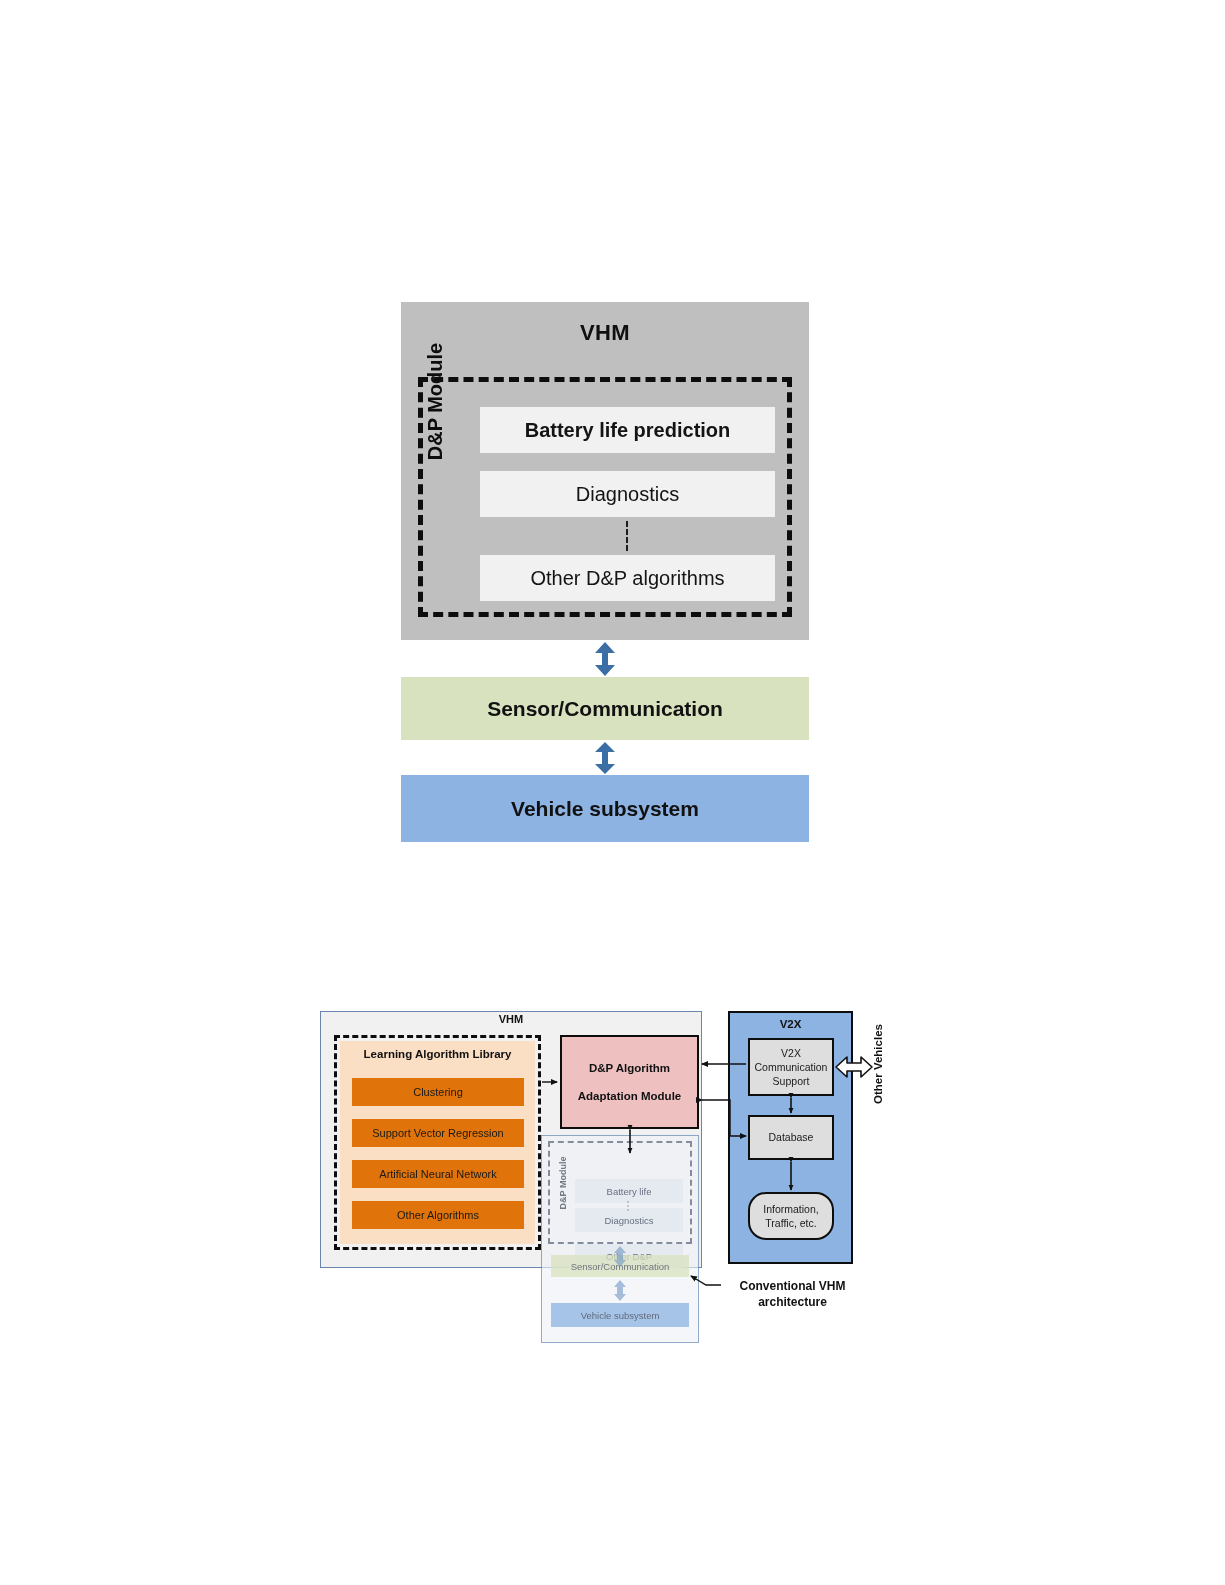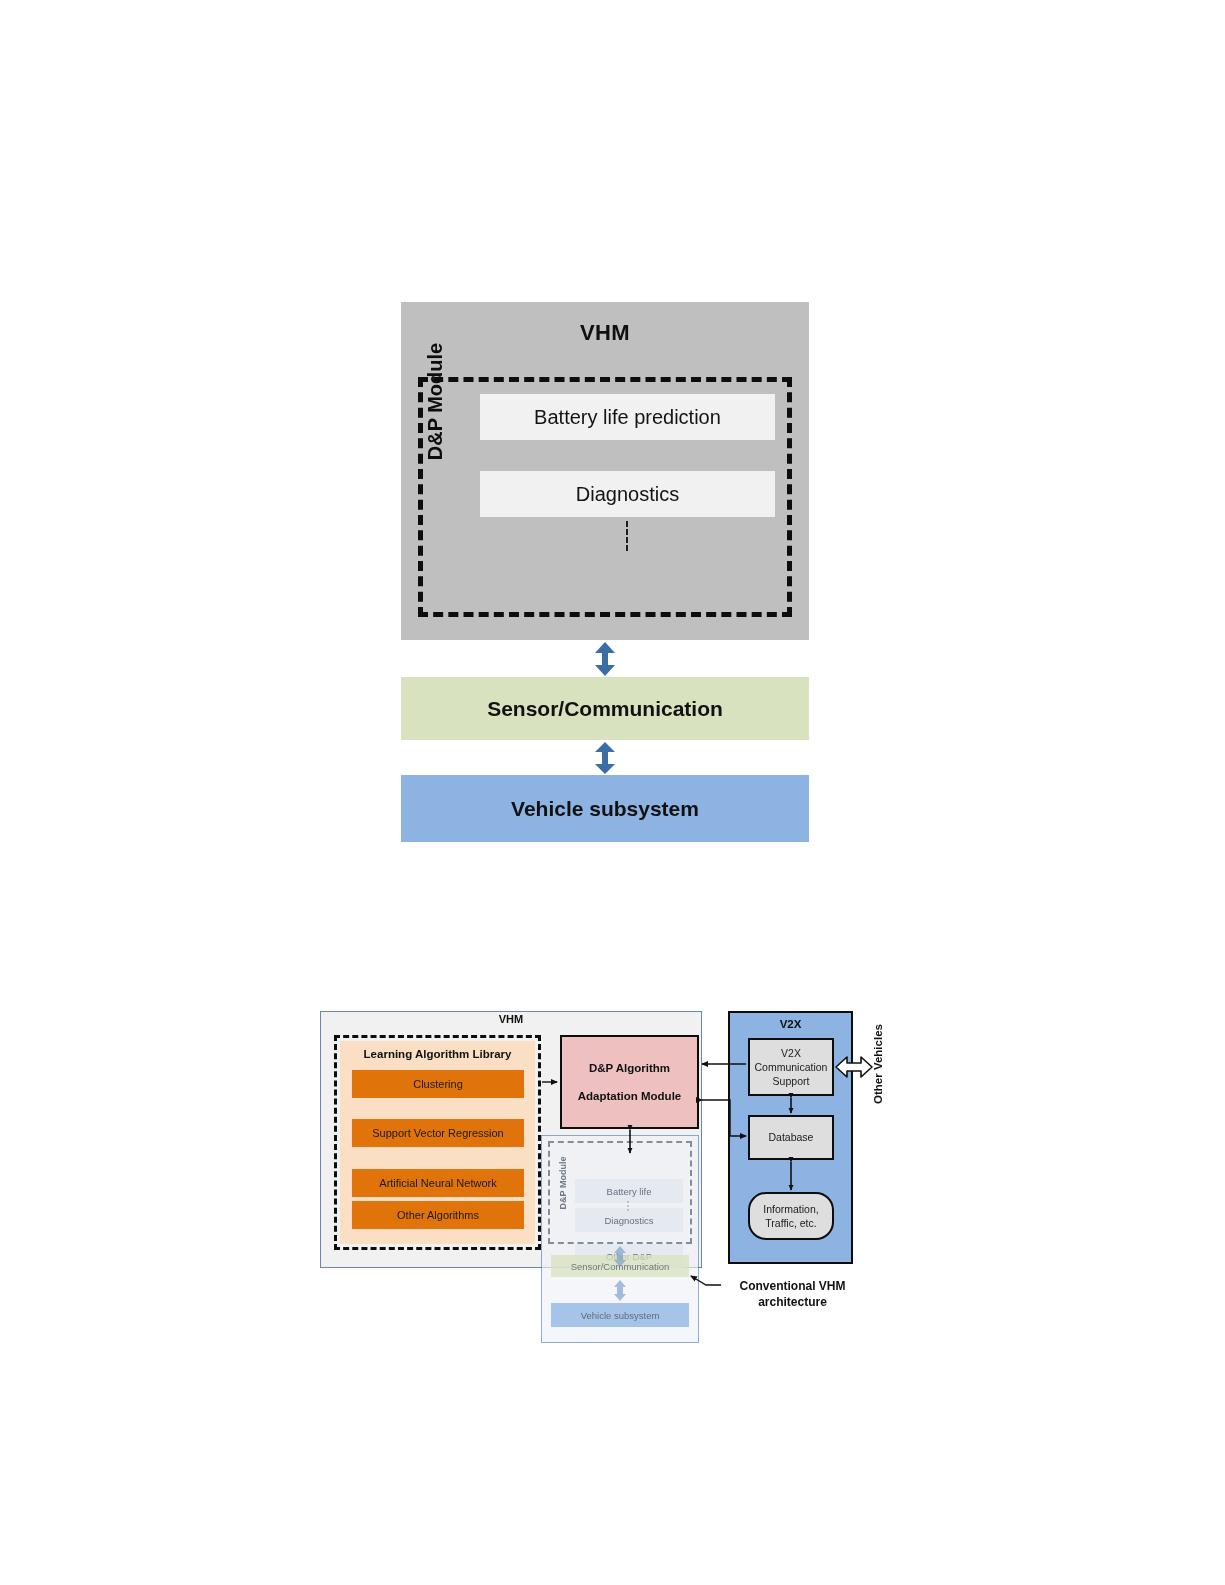--- a/index.html
+++ b/index.html
@@ -29,21 +29,21 @@
     position:absolute;left:-26px;top:88px;width:120px;
     transform:rotate(-90deg);text-align:center;
     font-size:20px;font-weight:bold;color:#0d0d0d;
   }
   .alg-row{
     position:absolute;left:79px;width:295px;height:46px;
     background:#f1f1f1;
     display:flex;align-items:center;justify-content:center;
     font-size:20px;color:#141414;
   }
-  .alg-1{top:92px;}
+  .alg-1{top:105px;font-weight:bold;}
   .alg-2{top:169px;}
   .alg-3{top:253px;}
   .vdots{
     position:absolute;left:225px;top:219px;width:0;height:30px;
     border-left:2px dashed #1d1d1d;
   }
 
   .arrow-v{position:absolute;width:22px;}
   .arrow-v svg{display:block;}
 
@@ -83,23 +83,23 @@
   .lib-title{
     position:absolute;left:20px;top:40px;width:195px;text-align:center;
     font-size:11.5px;font-weight:bold;color:#111;
   }
   .lib-item{
     position:absolute;left:32px;width:172px;height:28px;
     background:#e0730a;
     display:flex;align-items:center;justify-content:center;
     font-size:11px;color:#1a1a1a;
   }
-  .li-1{top:62px;}
+  .li-1{top:70px;}
   .li-2{top:111px;}
-  .li-3{top:161px;}
+  .li-3{top:152px;}
   .li-4{top:193px;}
 
   .adapt-box{
     position:absolute;left:240px;top:27px;width:139px;height:94px;
     background:#eec0c0;border:2.5px solid #0d0d0d;box-sizing:border-box;
     display:flex;flex-direction:column;align-items:center;justify-content:center;
     gap:16px;
   }
   .adapt-box span{font-size:11.5px;font-weight:bold;color:#111;}
 
@@ -181,20 +181,21 @@
 
     <div class="vhm-box">
       <div class="vhm-title">VHM</div>
 
       <div class="dp-dashed"></div>
       <div class="dp-label">D&amp;P Module</div>
 
       <div class="alg-row alg-1">Battery life prediction</div>
       <div class="alg-row alg-2">Diagnostics</div>
       <div class="vdots"></div>
+      <div class="alg-row alg-3">Other D&amp;P algorithms</div>
     </div>
 
     <div class="arrow-v" style="left:193px;top:340px;">
       <svg width="22" height="34" viewBox="0 0 22 34">
         <polygon points="11,0 21,11 14,11 14,23 21,23 11,34 1,23 8,23 8,11 1,11" fill="#3a6ea5"></polygon>
       </svg>
     </div>
 
     <div class="sensor-box">Sensor/Communication</div>
 

